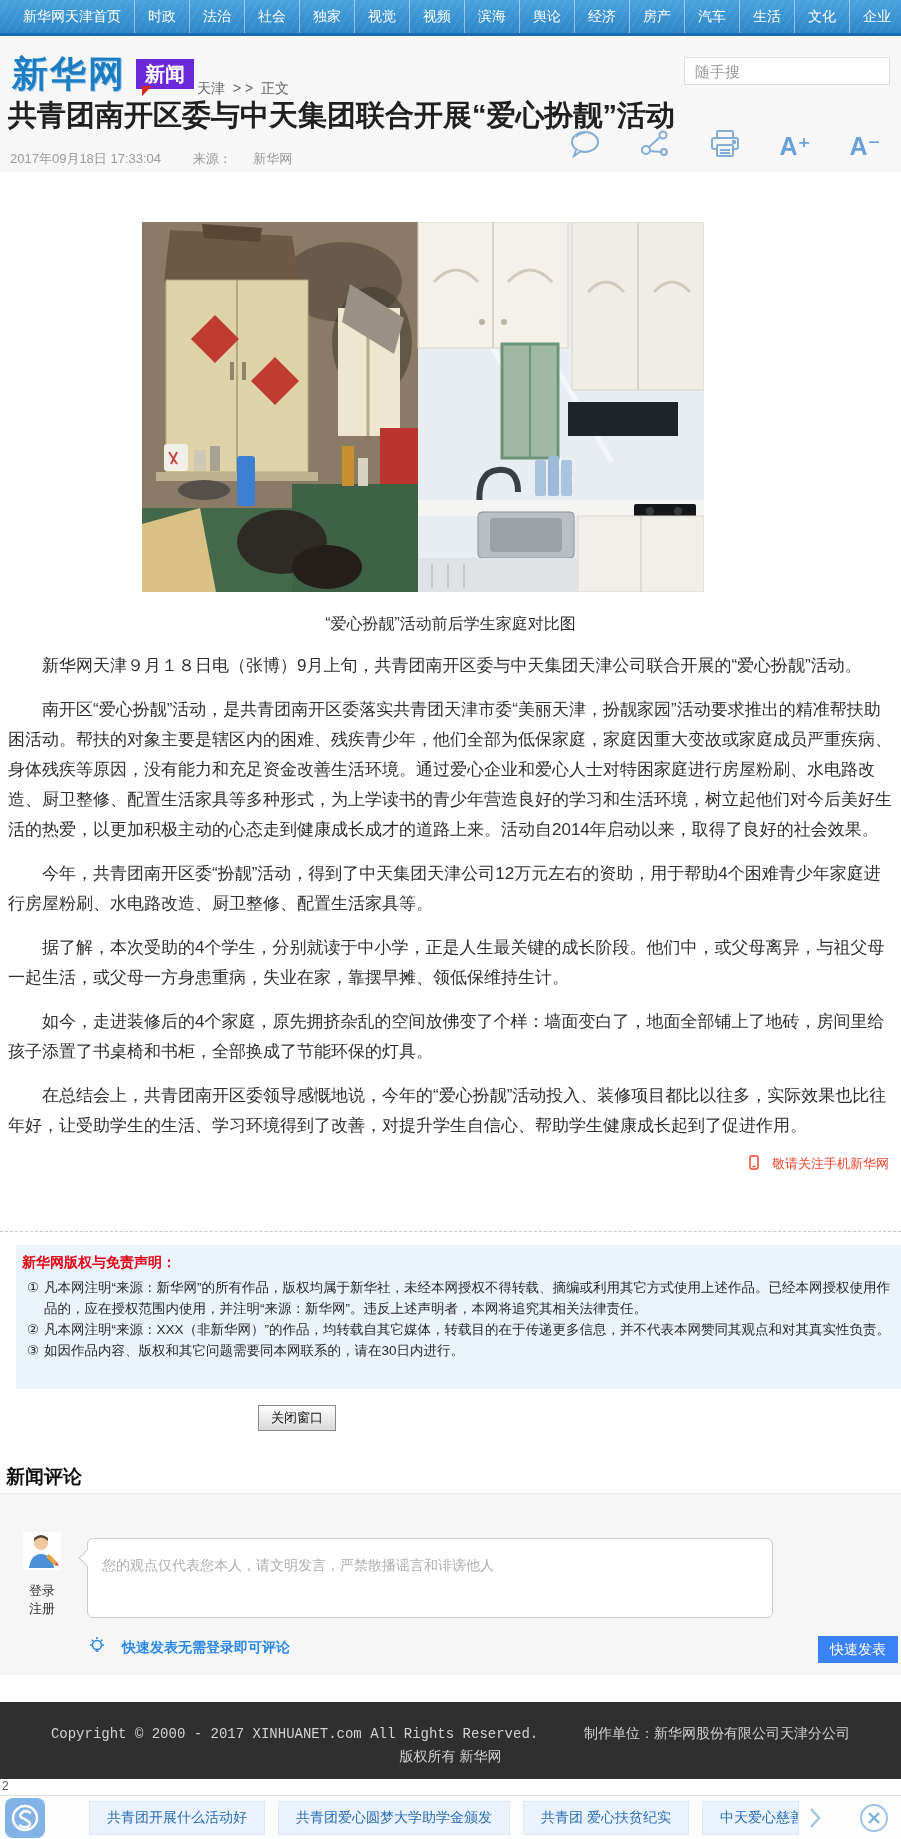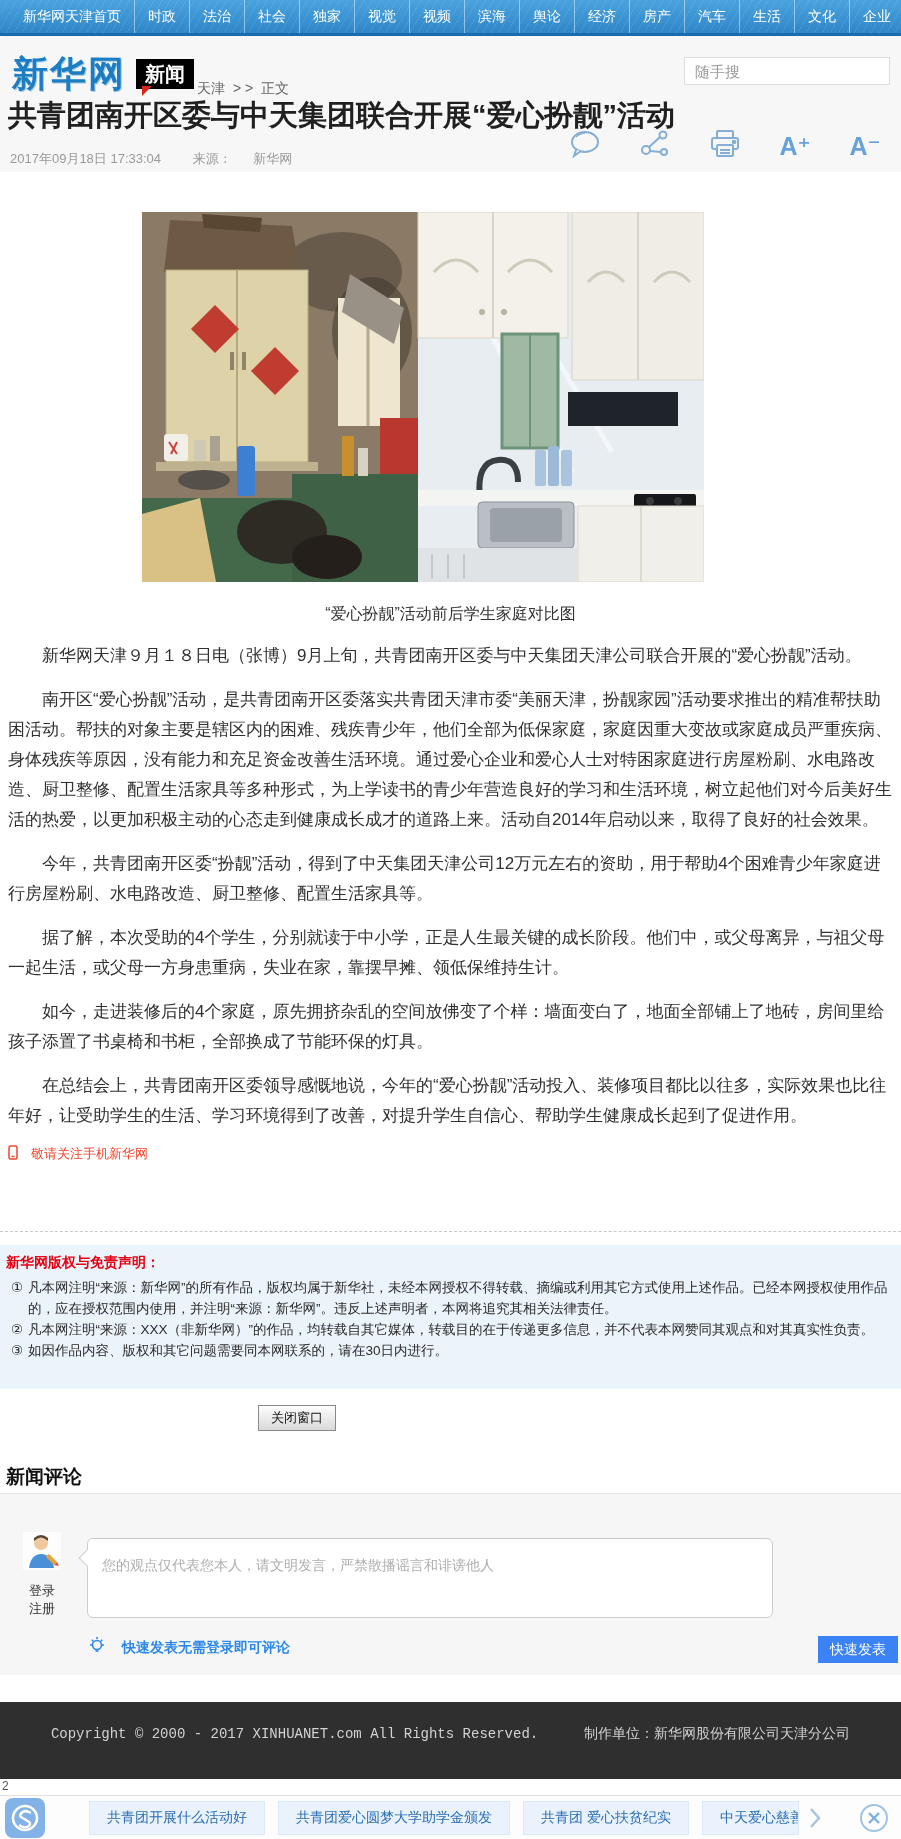--- a/index.html
+++ b/index.html
@@ -13,21 +13,21 @@
                              linear-gradient(180deg,#4aa3de 0%,#2e86c8 100%); }
   .topnav ul { list-style:none; display:flex; height:33px; align-items:center; padding-left:10px; }
   .topnav li { color:#fff; font-size:14px; padding:0 13px; line-height:33px; white-space:nowrap; cursor:pointer; }
   .topnav li + li { border-left:1px solid rgba(255,255,255,.45); }
 
   
   .header { position:relative; height:136px; background:#f7f7f7; }
   .logo-row { position:absolute; left:12px; top:18px; display:flex; align-items:flex-start; }
   .logo-text { font-size:36px; font-weight:bold; color:#1d7dc3; letter-spacing:2px;
                text-shadow:1px 1px 0 #9cc9e8; line-height:40px; }
-  .logo-badge { position:relative; margin:5px 0 0 10px; background:#000000; color:#fff;
+  .logo-badge { position:relative; margin:5px 0 0 10px; background:#6d28d9; color:#fff;
                 font-size:20px; font-weight:bold; padding:3px 9px; line-height:24px; }
   .logo-badge::after { content:""; position:absolute; left:6px; bottom:-7px;
                        border:5px solid transparent; border-top-color:#d8251c; border-left-color:#d8251c; }
   .breadcrumb { position:absolute; left:197px; top:44px; font-size:14px; color:#666; }
   .breadcrumb span { margin-right:4px; }
   .searchbox { position:absolute; right:11px; top:21px; width:206px; height:28px;
                background:#fff; border:1px solid #ddd; display:flex; }
   .searchbox input { flex:1; border:none; outline:none; font-size:15px; padding:0 10px; color:#333; background:transparent; }
   .searchbox input::placeholder { color:#9a9a9a; }
   .page-title { position:absolute; left:8px; top:60px; font-size:29px; font-weight:bold;
@@ -35,30 +35,30 @@
   .meta-row { position:absolute; left:10px; top:114px; font-size:13px; color:#9a9a9a; }
   .meta-row .src-lbl { margin-left:28px; }
   .meta-row .src-val { margin-left:18px; }
   .tools { position:absolute; right:14px; top:90px; display:flex; align-items:flex-end; }
   .tool { width:44px; height:40px; margin-left:26px; display:flex; align-items:center;
           justify-content:center; cursor:pointer; }
   .font-tool { font-size:25px; color:#68a1d8; font-weight:bold; line-height:28px; }
 
   
   .article { height:1060px; padding:0 8px; background:#fff; border-bottom:1px dashed #c9c9c9; overflow:hidden; }
-  figure { width:618px; margin:40px auto 0; }
+  figure { width:618px; margin:50px auto 0; }
   figcaption { text-align:center; font-size:16px; color:#333; margin-top:18px; }
   .paras { margin-top:16px; }
   .paras p { font-size:17px; color:#303030; line-height:30px; text-indent:2em; margin:14px 0; }
   .editor-line { text-align:right; font-size:13px; color:#8a8a8a; margin-top:34px; padding-right:4px; }
-  .mobile-notice { display:flex; justify-content:flex-start; align-items:center; gap:13px;
+  .mobile-notice { display:flex; justify-content:flex-end; align-items:center; gap:13px;
                    font-size:13px; color:#f0442c; margin-top:10px; padding-right:4px; cursor:pointer; }
 
   
-  .disclaimer { height:144px; margin-top:13px; background:#ebf3fb; padding:9px 10px 0 6px; overflow:hidden; }
+  .disclaimer { height:144px; margin-top:13px; background:#ebf3fb; padding:9px 10px 0 6px; overflow:hidden;margin-left:16px; }
   .disc-title { color:#e50012; font-size:14px; font-weight:bold; margin-bottom:5px; }
   .disc-item { display:flex; font-size:13.5px; color:#2a2a2a; line-height:21px; }
   .disc-item .num { width:22px; text-align:center; flex:none; }
 
   
   .mid-zone { height:104px; position:relative; background:#fff; }
   .close-btn { position:absolute; left:258px; top:16px; font-size:13px; color:#111; padding:3px 12px;
                background:linear-gradient(180deg,#fdfdfd,#d9d9d9); border:1px solid #8a8a8a; cursor:pointer; }
   .comments-heading { position:absolute; left:6px; top:75px; font-size:19px; font-weight:bold; color:#111; }
 
@@ -335,20 +335,21 @@
   <button class="submit-btn">快速发表</button>
 </section>
 
 <div class="gap-27"></div>
 
 <footer class="footer">
   <div>
     <span class="en">Copyright © 2000 - 2017 XINHUANET.com  All Rights Reserved.</span>
     <span class="cn1">制作单位：新华网股份有限公司天津分公司</span>
   </div>
+  <div>版权所有 新华网</div>
 </footer>
 
 <div class="stray-row">
   <span>2</span>
 </div>
 
 <div class="bottom-bar">
   <div class="sogou-logo">
     <svg width="30" height="30" viewBox="0 0 30 30">
       <circle cx="15" cy="15" r="12" fill="none" stroke="#ffffff" stroke-width="2.5"></circle>

